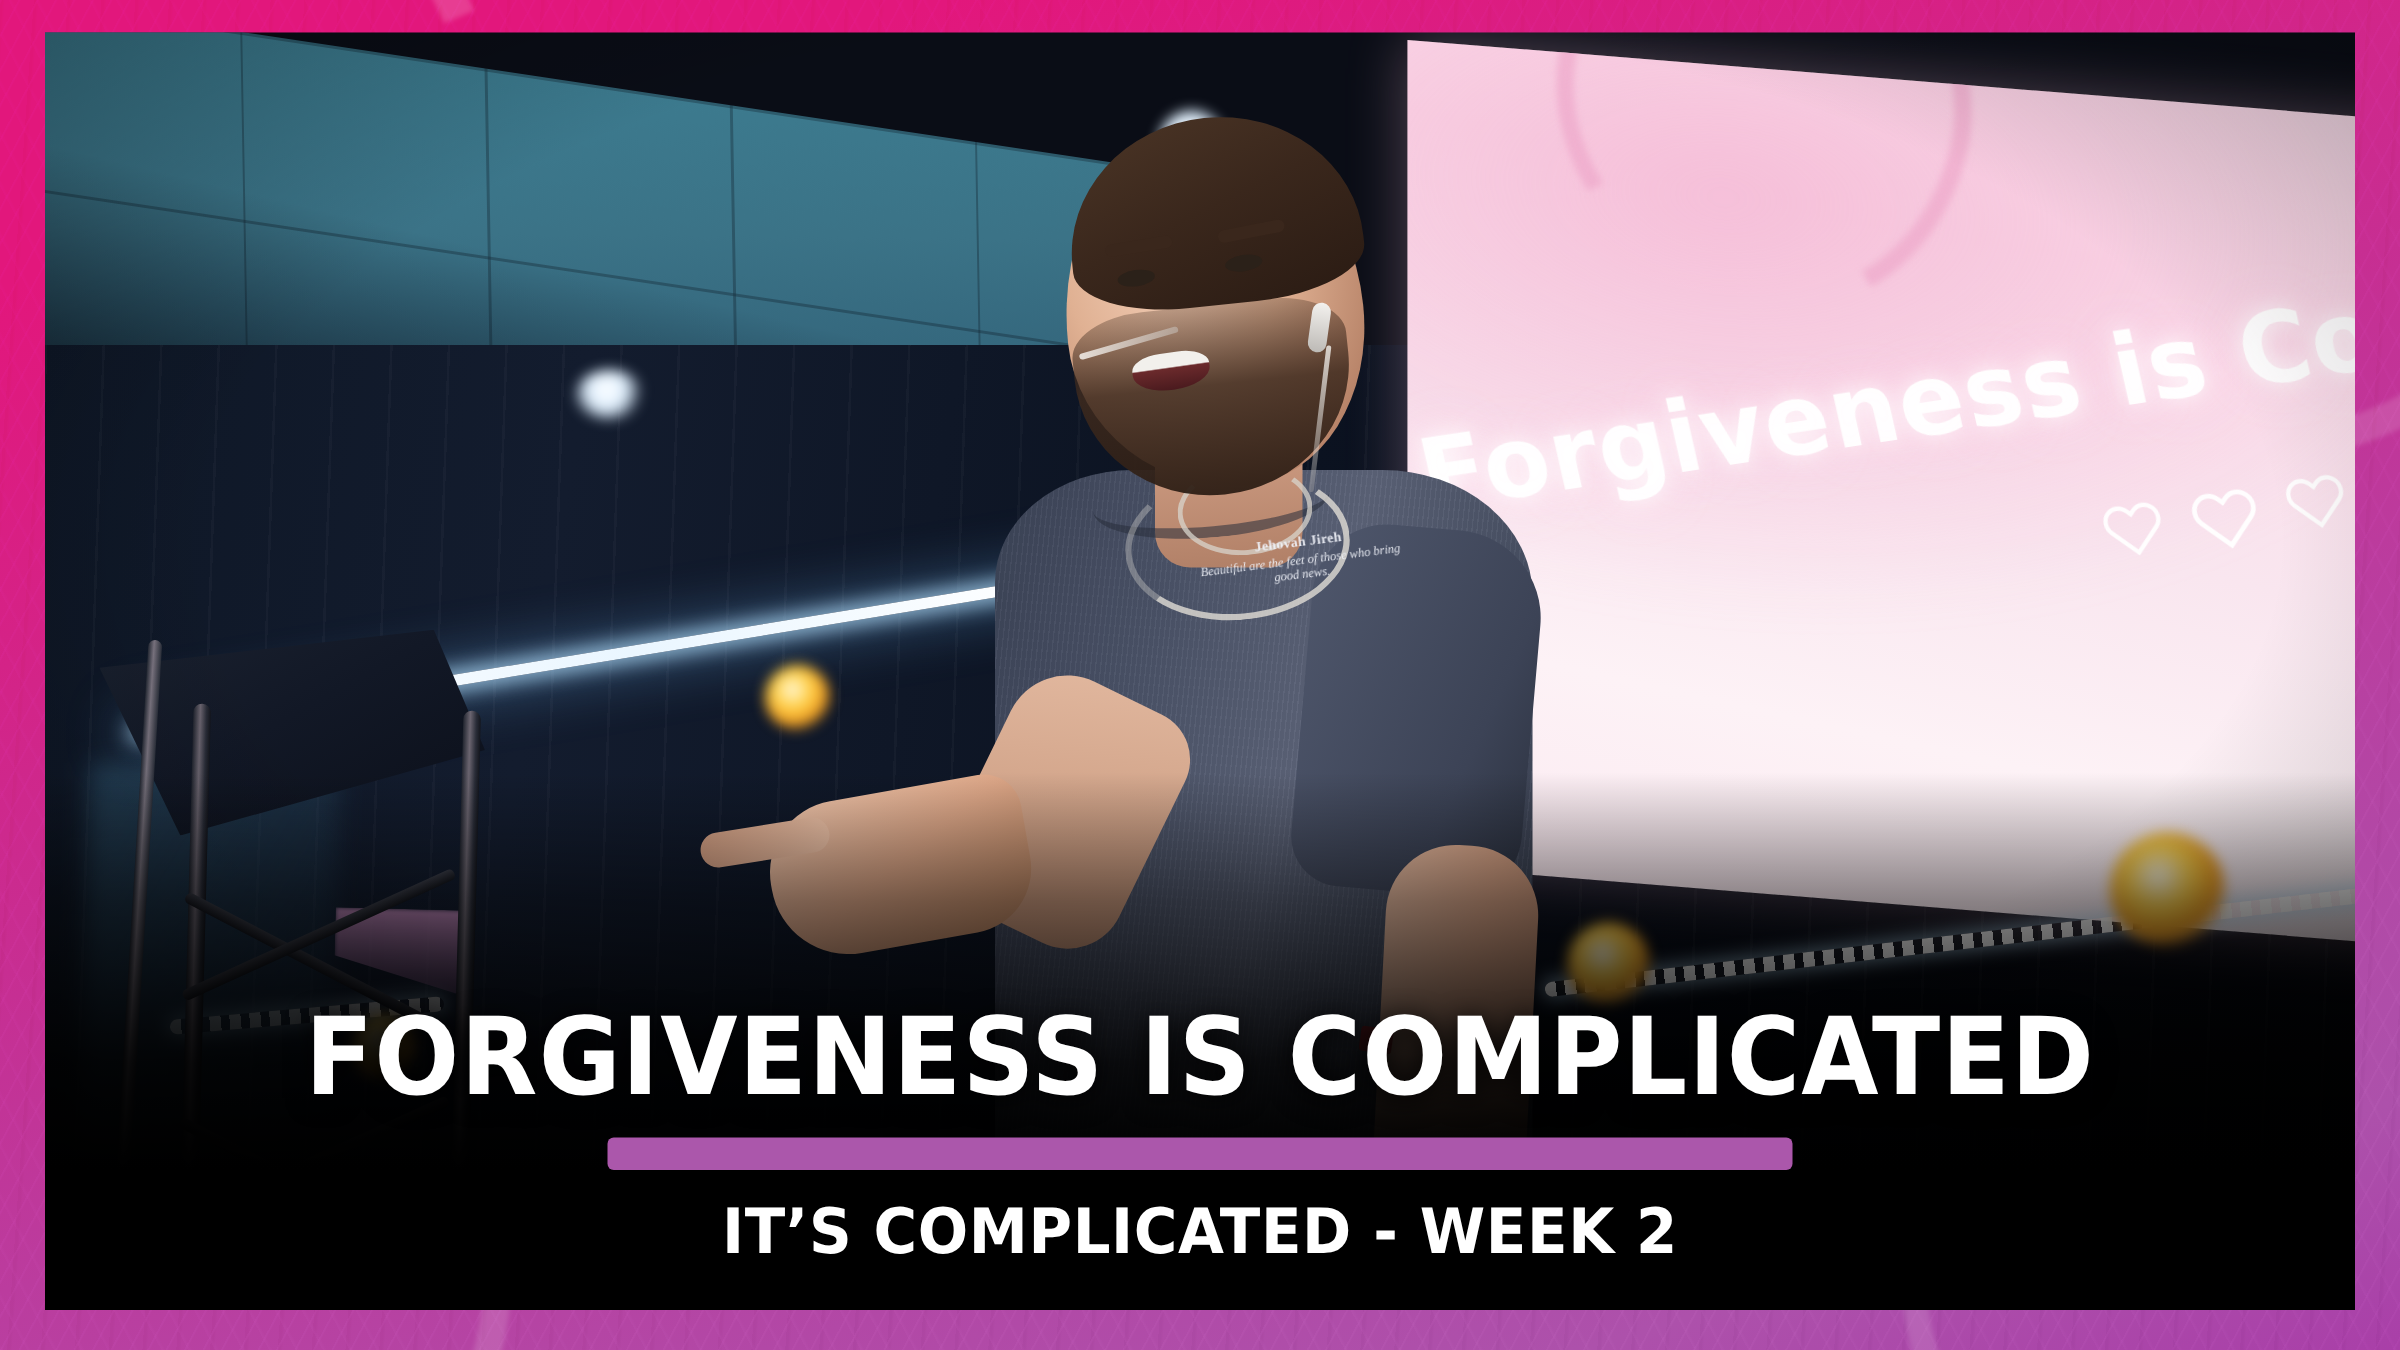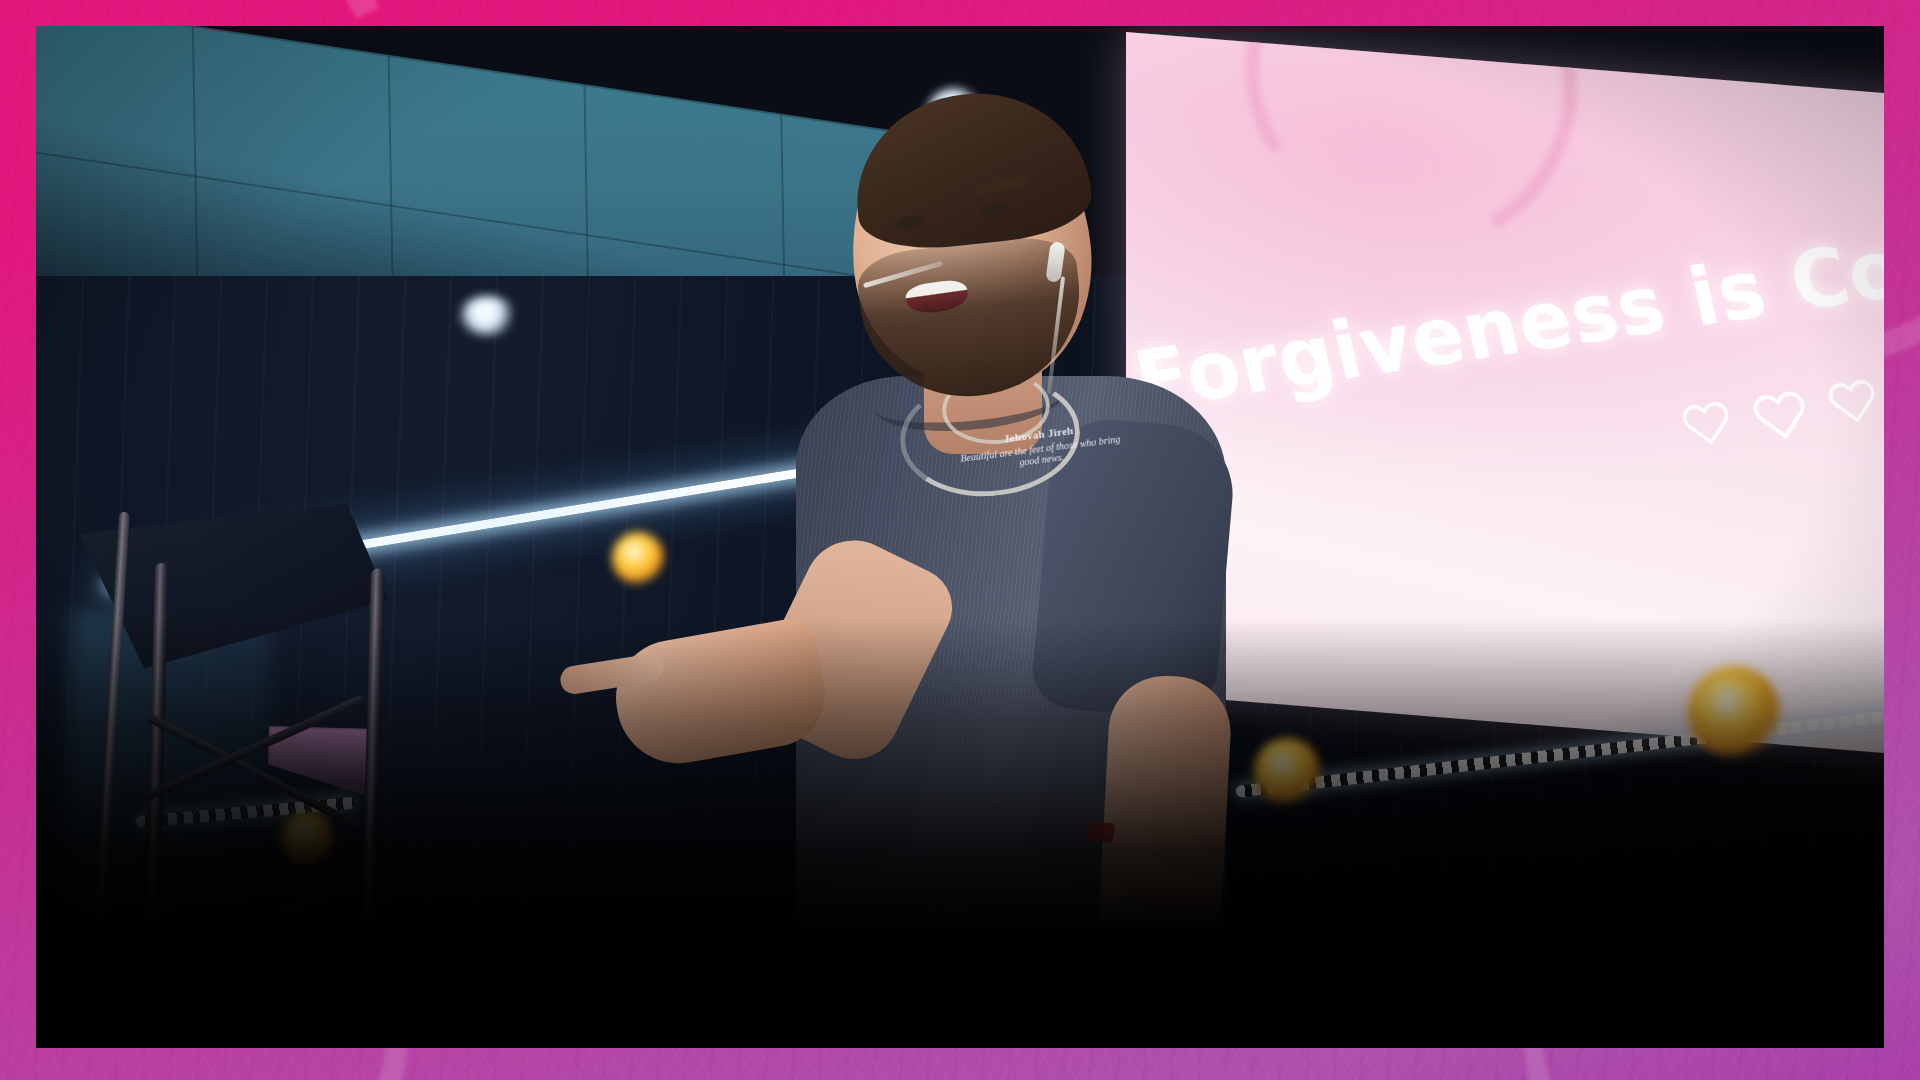--- a/index.html
+++ b/index.html
@@ -508,15 +508,20 @@
       <div class="shirt-print">
         <span class="brand">Jehovah Jireh</span>
         <span class="verse">Beautiful are the feet of those who bring good news.</span>
       </div>
       <div class="red-tag"></div>
     </div>
 
     <div class="side-vignette"></div>
     <div class="bottom-scrim"></div>
 
+    <div class="titleblock">
+      <div class="title">FORGIVENESS IS COMPLICATED</div>
+      <div class="divider"></div>
+      <div class="subtitle">IT’S COMPLICATED - WEEK 2</div>
+    </div>
 
   </div>
 </div>
 
 </body></html>

